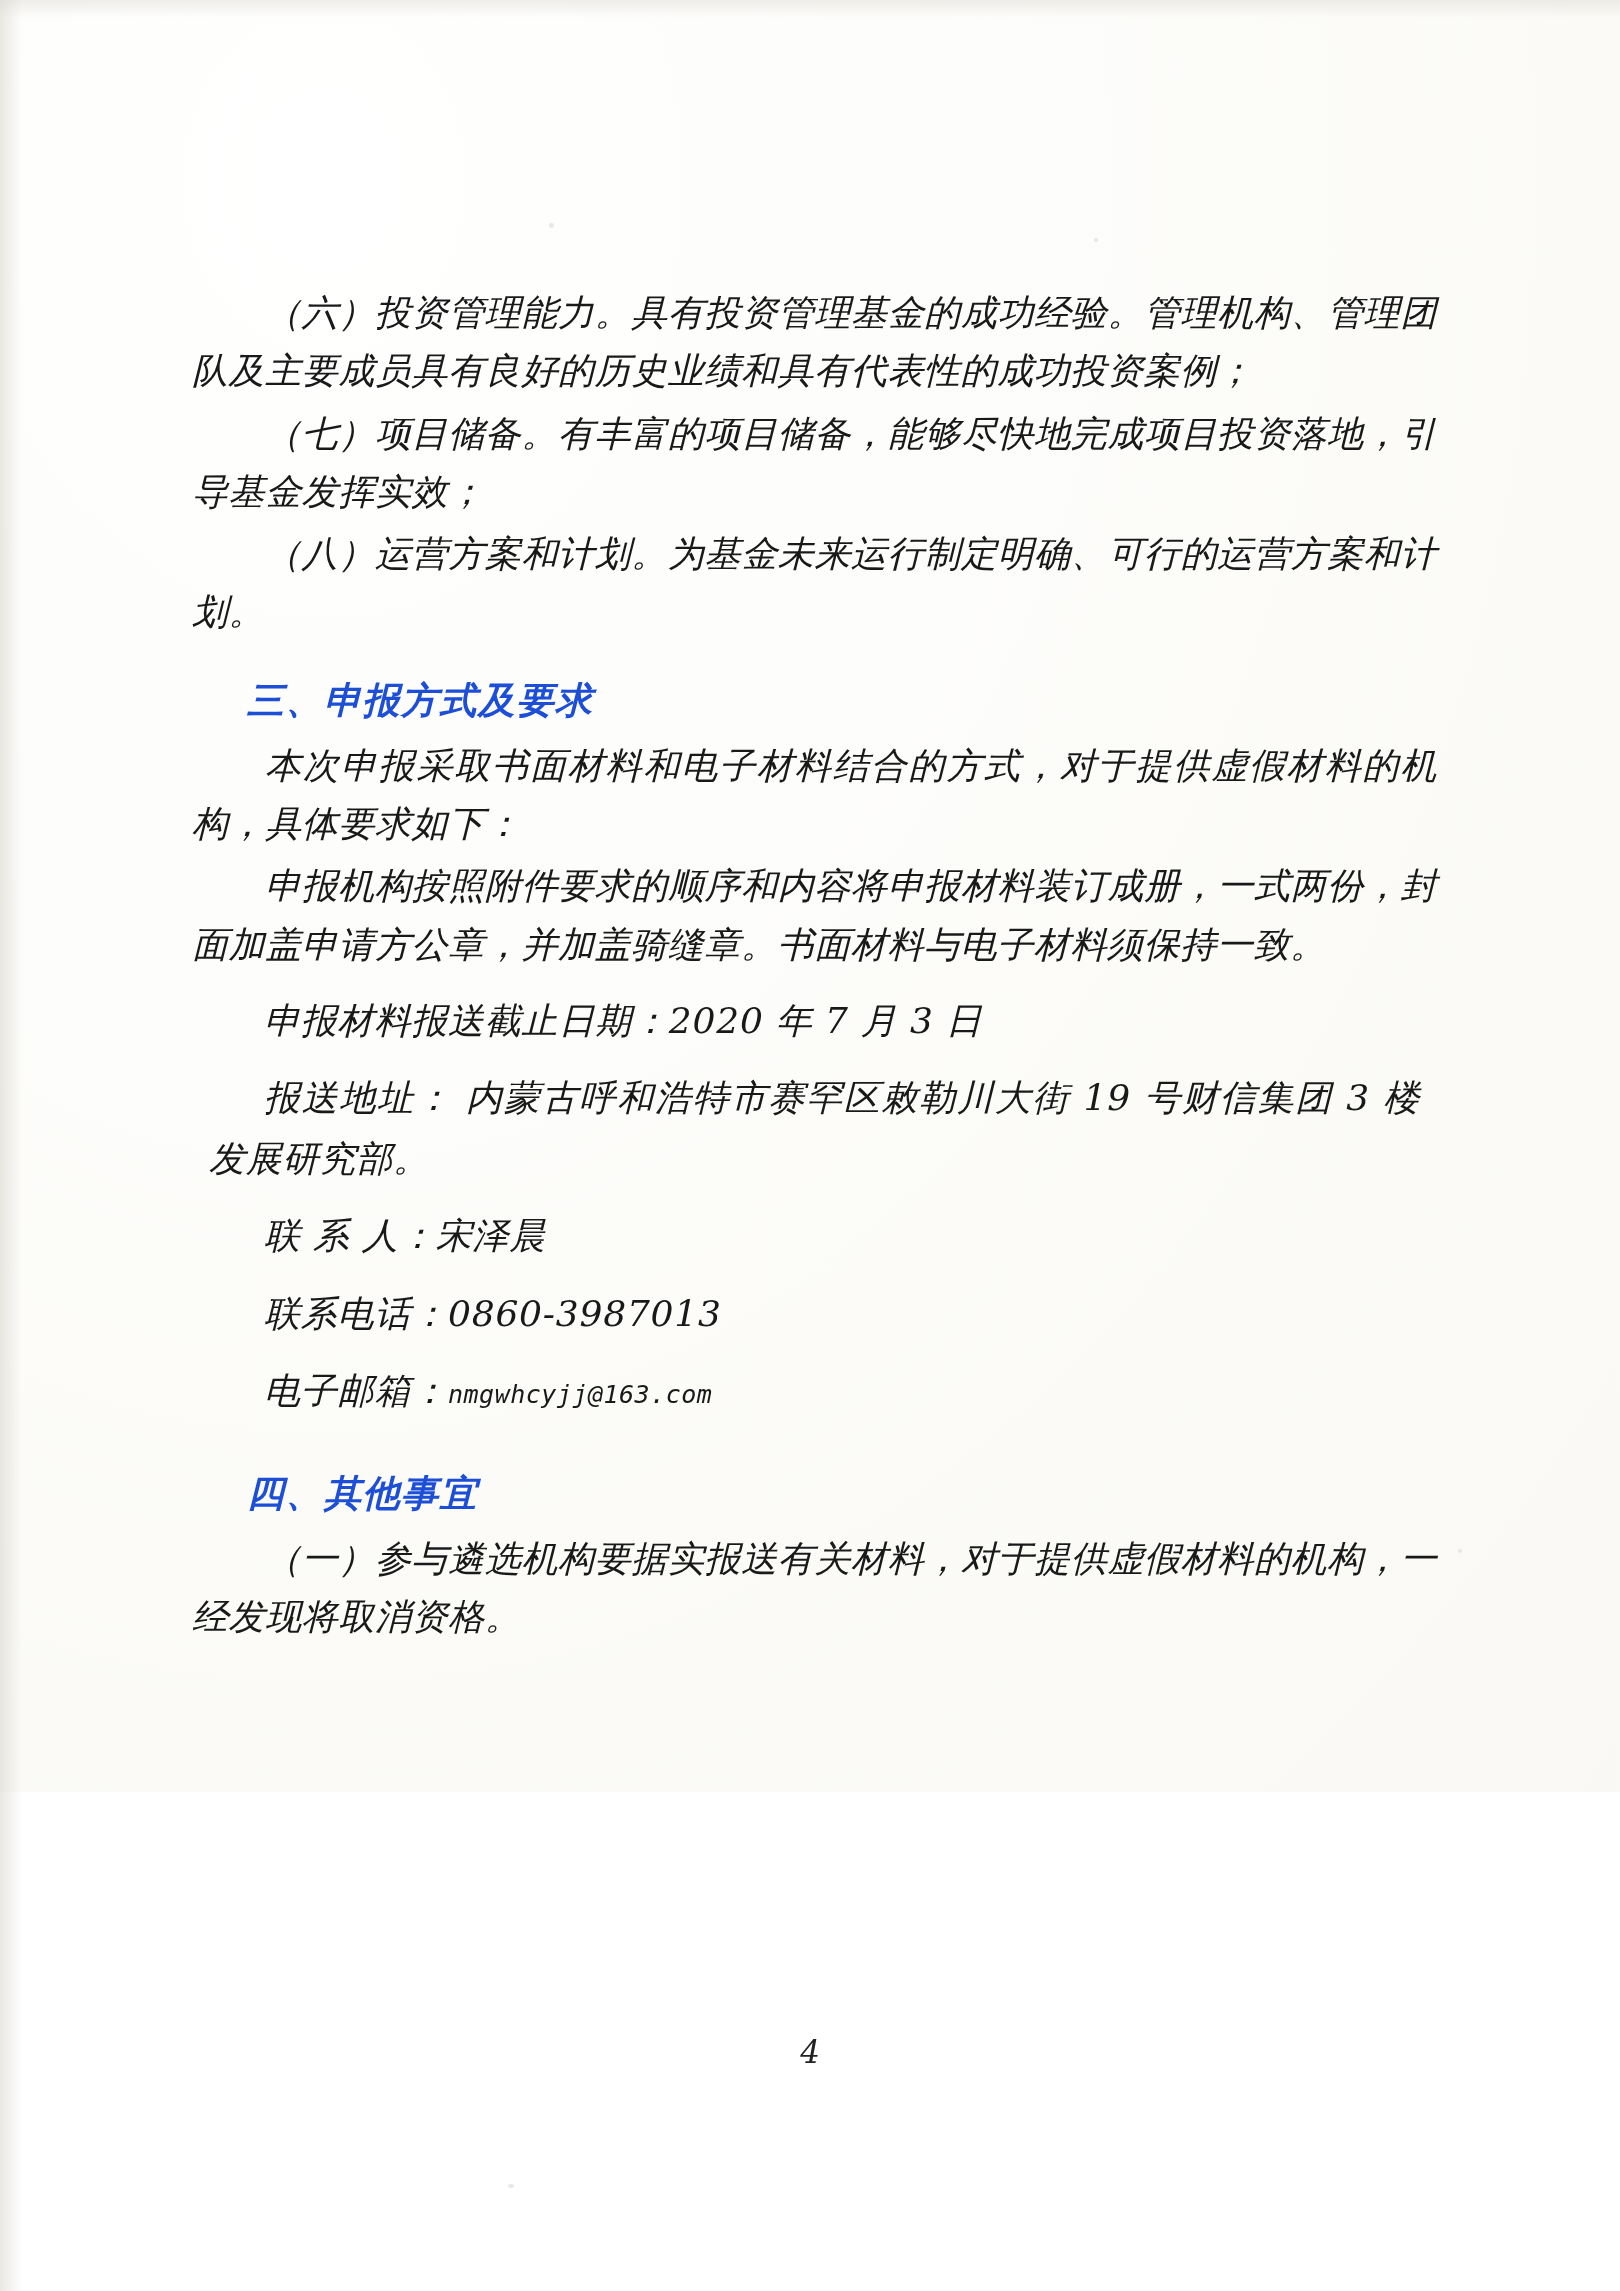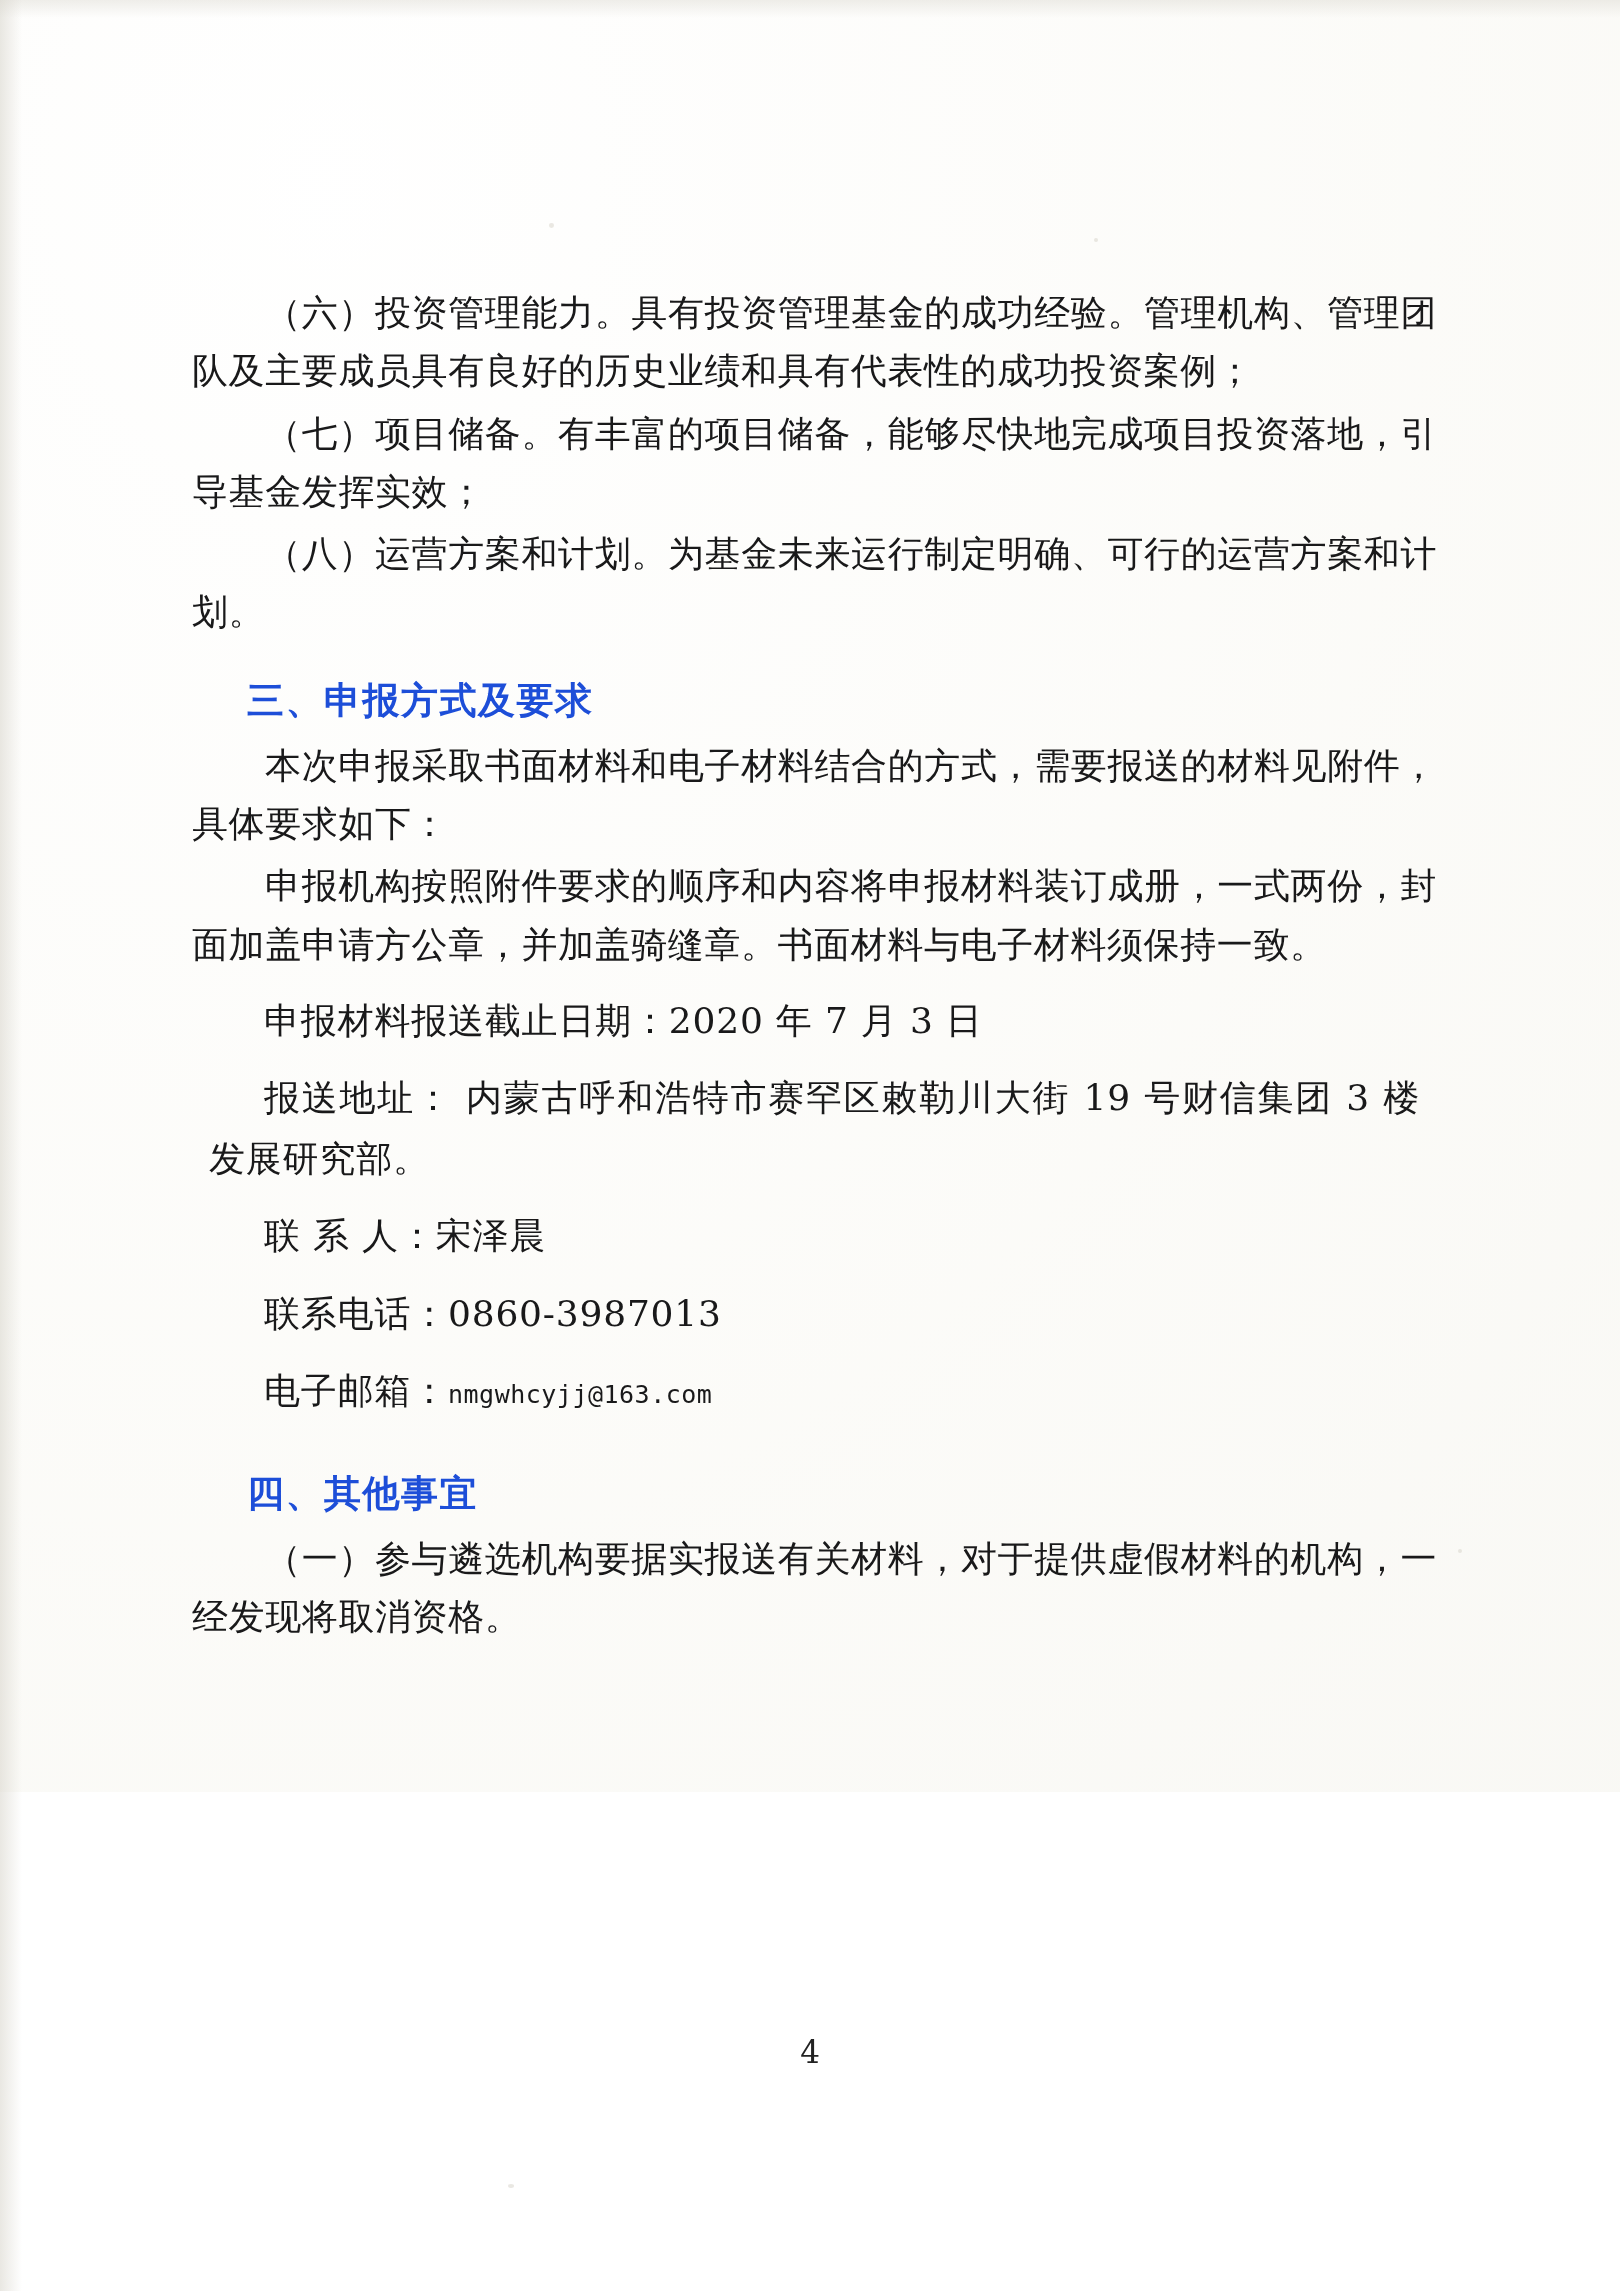--- a/index.html
+++ b/index.html
@@ -15,20 +15,21 @@
     position: relative;
     overflow: hidden;
   }
   .page {
     position: absolute;
     left: 0;
     top: 0;
     width: 1620px;
     height: 1792px;
     background: #fdfdfb;
+    font-style: italic;
   }
   .paper-tint {
     position: absolute;
     inset: 0;
     background:
       radial-gradient(ellipse at 20% 10%, rgba(255,255,255,0.9) 0%, rgba(250,249,245,0.5) 60%, rgba(246,245,240,0.6) 100%);
     pointer-events: none;
   }
   .content {
     position: absolute;
@@ -126,21 +127,21 @@
     <p class="para indent">（六）投资管理能力。具有投资管理基金的成功经验。管理机构、管理团队及主要成员具有良好的历史业绩和具有代表性的成功投资案例；</p>
 
     <p class="para indent">（七）项目储备。有丰富的项目储备，能够尽快地完成项目投资落地，引导基金发挥实效；</p>
 
     <p class="para indent">（八）运营方案和计划。为基金未来运行制定明确、可行的运营方案和计划。</p>
 
     <div class="spacer-sm"></div>
 
     <p class="heading">三、申报方式及要求</p>
 
-    <p class="para indent">本次申报采取书面材料和电子材料结合的方式，需要报送的材料见附件，具体要求如下：</p>
+    <p class="para indent">本次申报采取书面材料和电子材料结合的方式，对于提供虚假材料的机构，具体要求如下：</p>
 
     <p class="para indent">申报机构按照附件要求的顺序和内容将申报材料装订成册，一式两份，封面加盖申请方公章，并加盖骑缝章。书面材料与电子材料须保持一致。</p>
 
     <p class="info-line">申报材料报送截止日期：2020 年 7 月 3 日</p>
 
     <p class="info-line wrap">报送地址： 内蒙古呼和浩特市赛罕区敕勒川大街 19 号财信集团 3 楼发展研究部。</p>
 
     <p class="info-line">联 系 人：宋泽晨</p>
 
     <p class="info-line">联系电话：0860-3987013</p>

